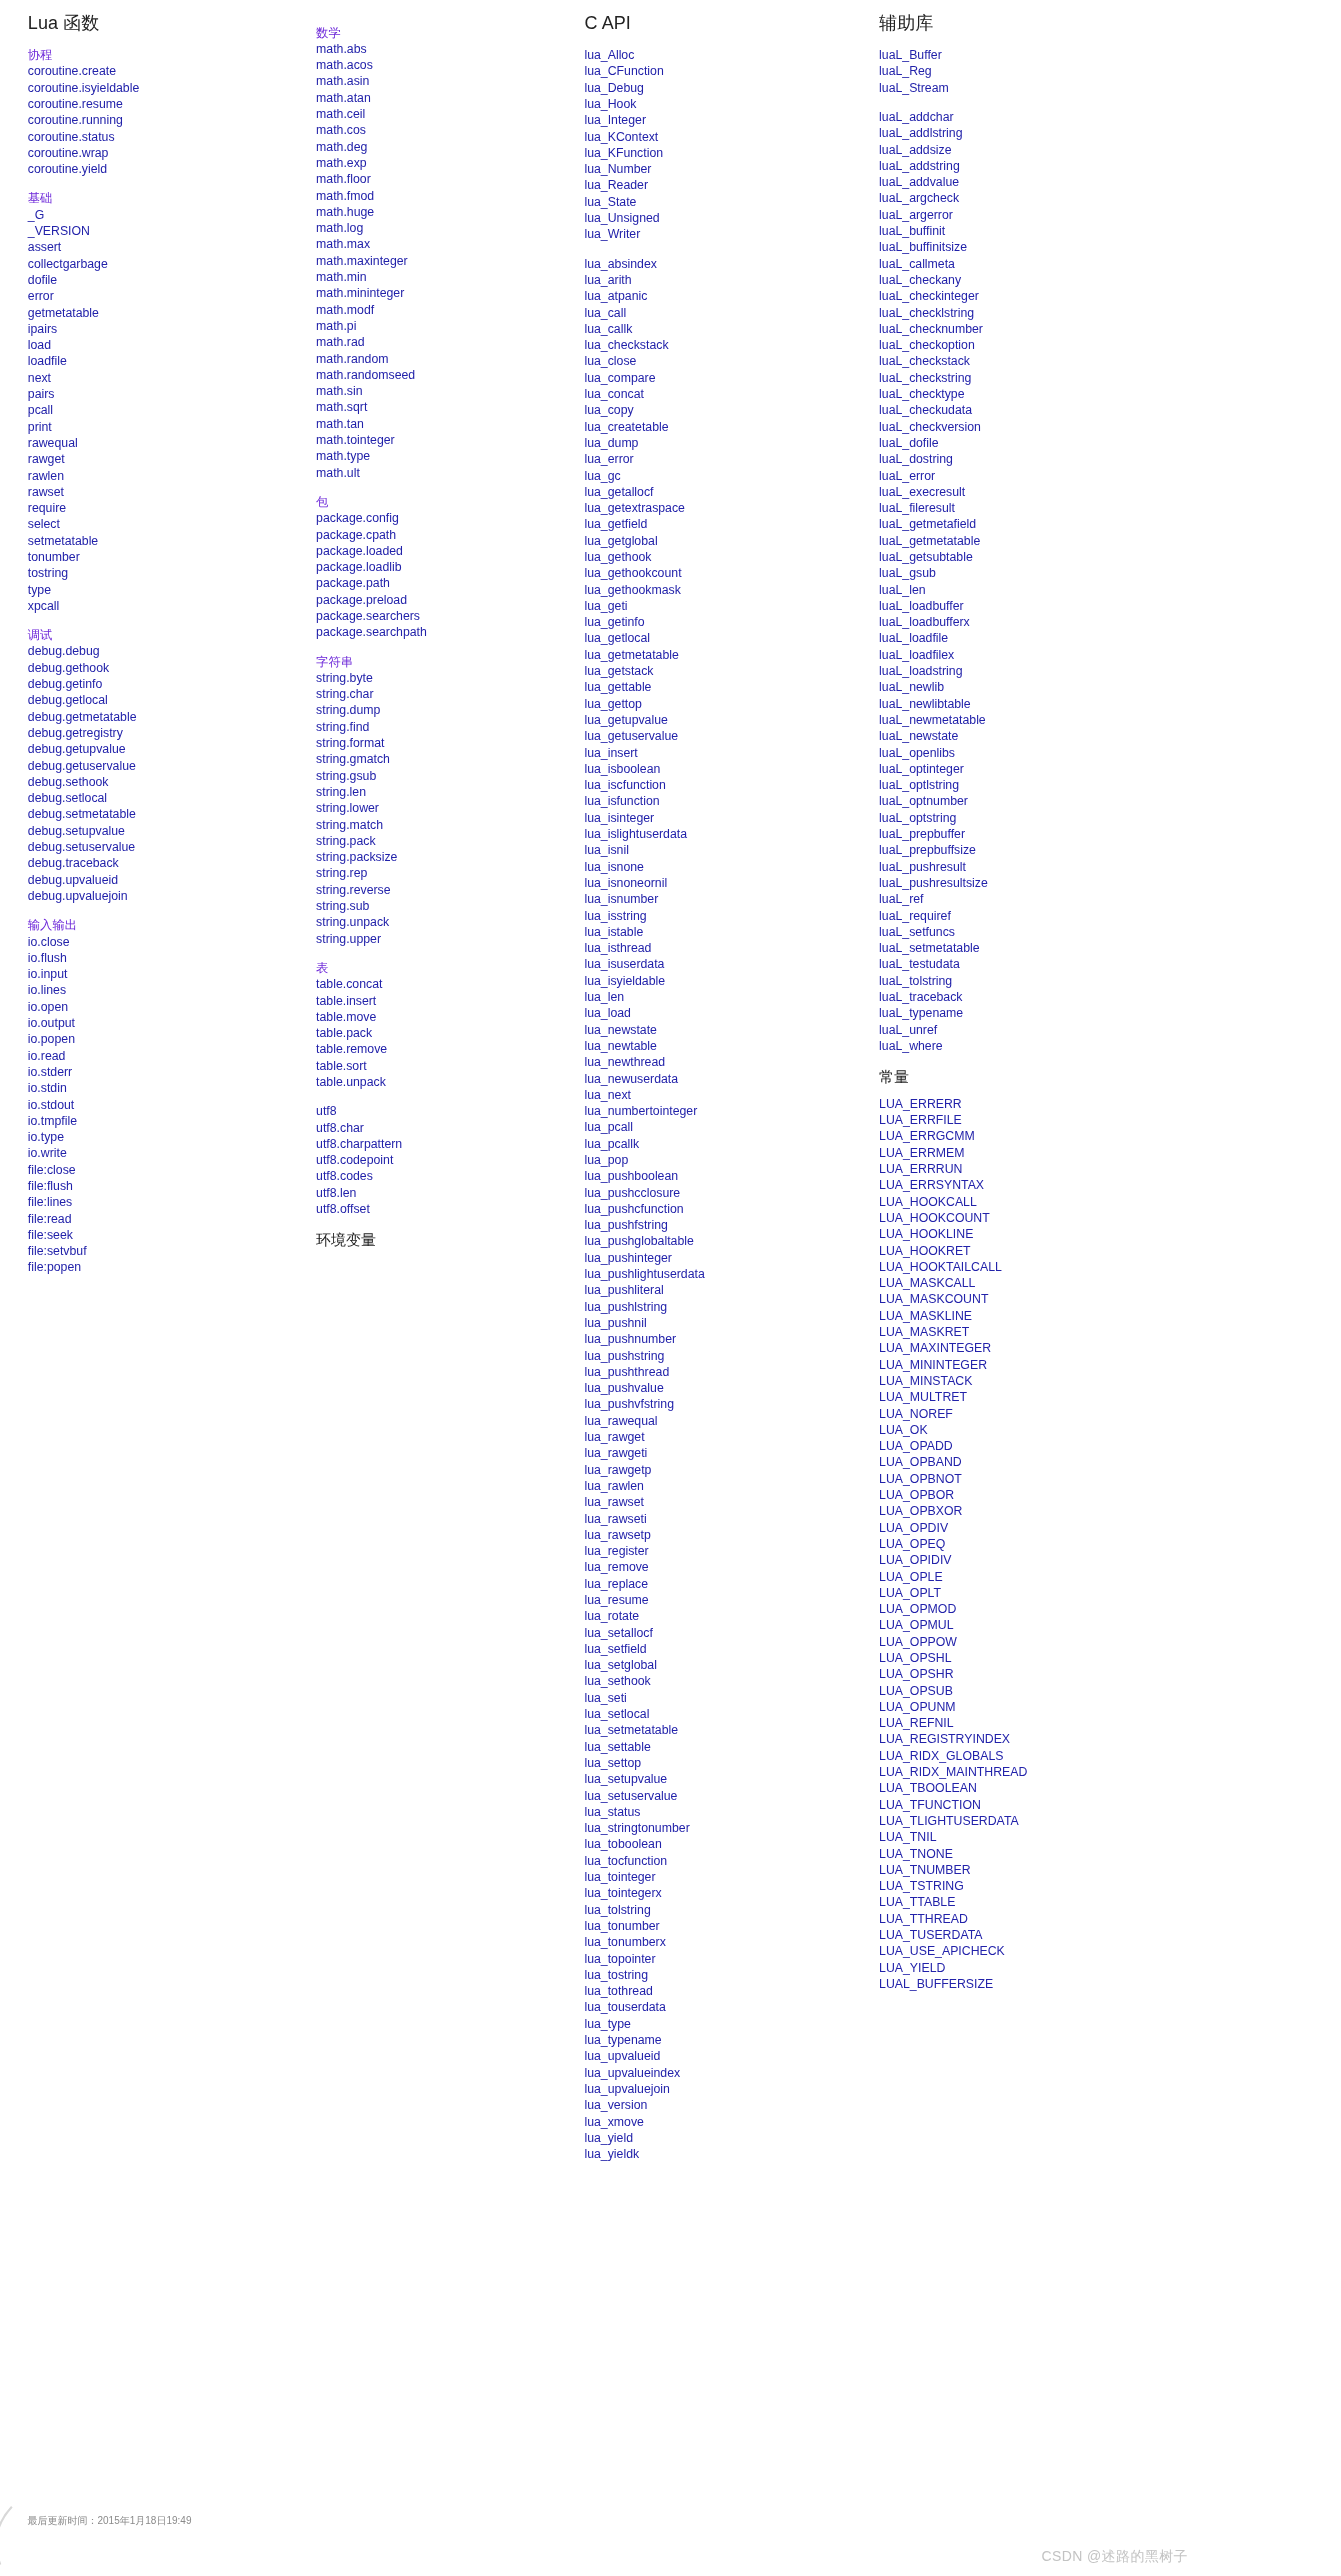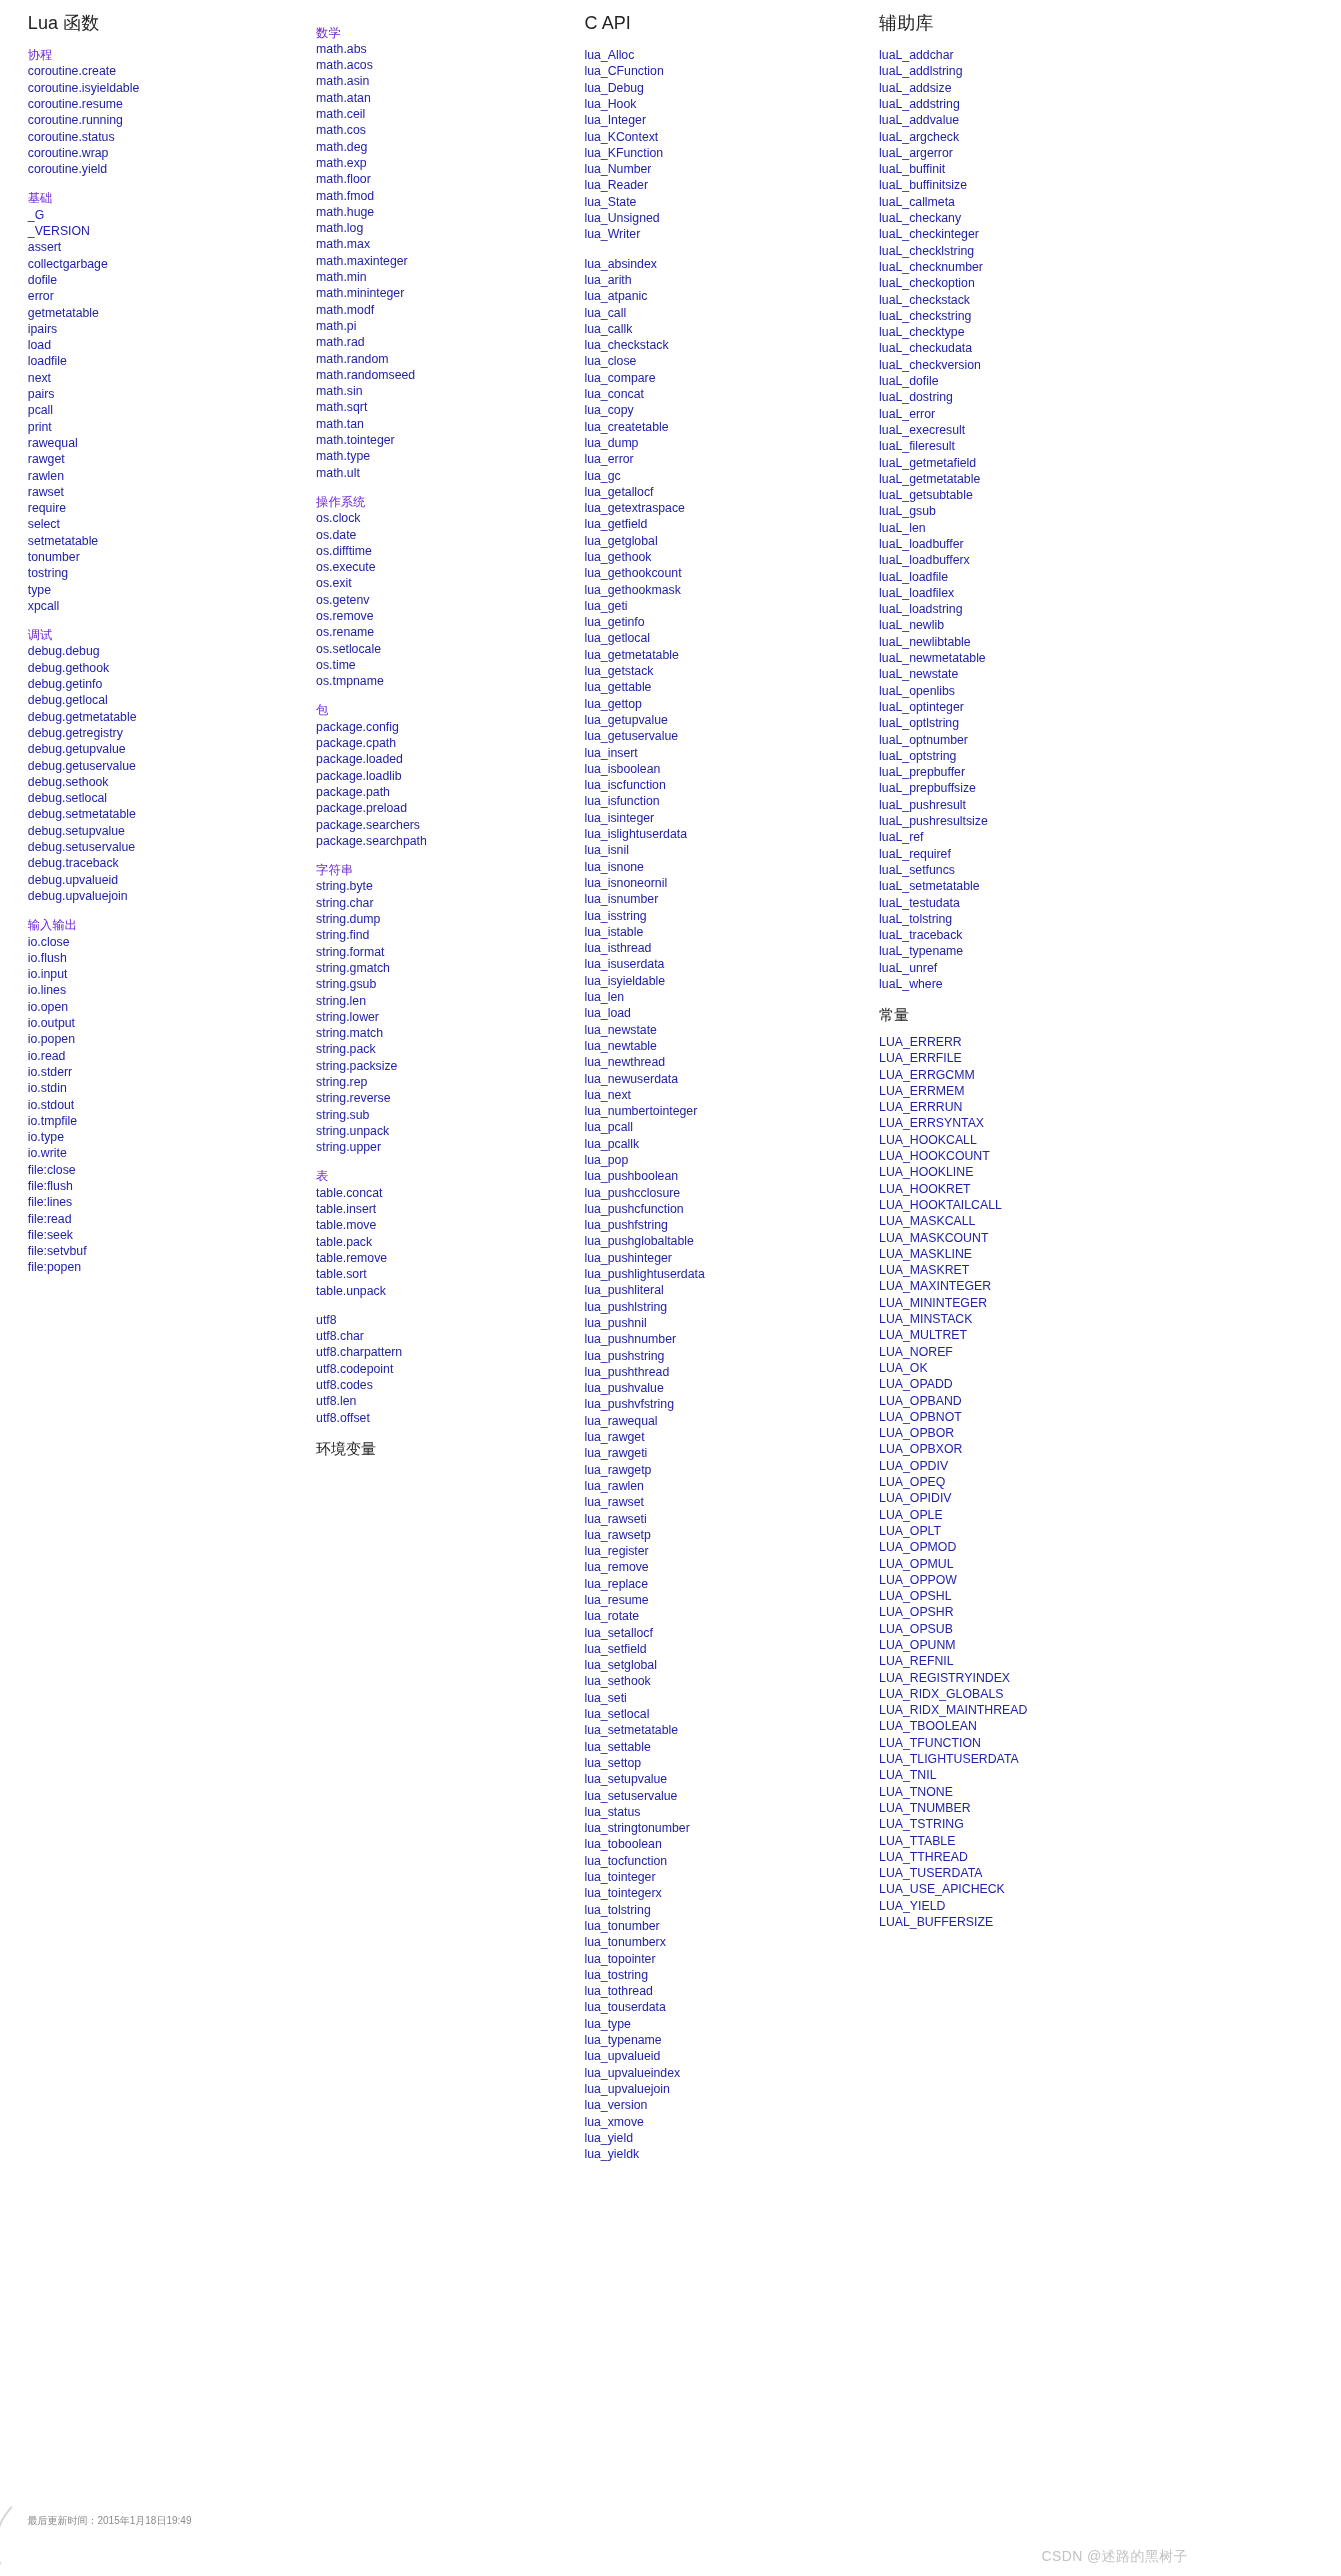--- a/index.html
+++ b/index.html
@@ -224,36 +224,20 @@
           <a class="entry">math.pi</a>
           <a class="entry">math.rad</a>
           <a class="entry">math.random</a>
           <a class="entry">math.randomseed</a>
           <a class="entry">math.sin</a>
           <a class="entry">math.sqrt</a>
           <a class="entry">math.tan</a>
           <a class="entry">math.tointeger</a>
           <a class="entry">math.type</a>
           <a class="entry">math.ult</a>
-        </div>
-      </div>
-      <div class="group">
-        <div class="group-heading">操作系统</div>
-        <div>
-          <a class="entry">os.clock</a>
-          <a class="entry">os.date</a>
-          <a class="entry">os.difftime</a>
-          <a class="entry">os.execute</a>
-          <a class="entry">os.exit</a>
-          <a class="entry">os.getenv</a>
-          <a class="entry">os.remove</a>
-          <a class="entry">os.rename</a>
-          <a class="entry">os.setlocale</a>
-          <a class="entry">os.time</a>
-          <a class="entry">os.tmpname</a>
         </div>
       </div>
       <div class="group">
         <div class="group-heading">包</div>
         <div>
           <a class="entry">package.config</a>
           <a class="entry">package.cpath</a>
           <a class="entry">package.loaded</a>
           <a class="entry">package.loadlib</a>
           <a class="entry">package.path</a>
@@ -449,20 +433,27 @@
             <a class="entry">lua_xmove</a>
             <a class="entry">lua_yield</a>
             <a class="entry">lua_yieldk</a>
           </div>
       </div>
     </div>
 
     <div class="col col-4">
       <div class="col-title">辅助库</div>
       <div class="group">
+        <div>
+          <a class="entry">luaL_Buffer</a>
+          <a class="entry">luaL_Reg</a>
+          <a class="entry">luaL_Stream</a>
+        </div>
+      </div>
+      <div class="group">
         <div id="aux-functions">
             <a class="entry">luaL_addchar</a>
             <a class="entry">luaL_addlstring</a>
             <a class="entry">luaL_addsize</a>
             <a class="entry">luaL_addstring</a>
             <a class="entry">luaL_addvalue</a>
             <a class="entry">luaL_argcheck</a>
             <a class="entry">luaL_argerror</a>
             <a class="entry">luaL_buffinit</a>
             <a class="entry">luaL_buffinitsize</a>

